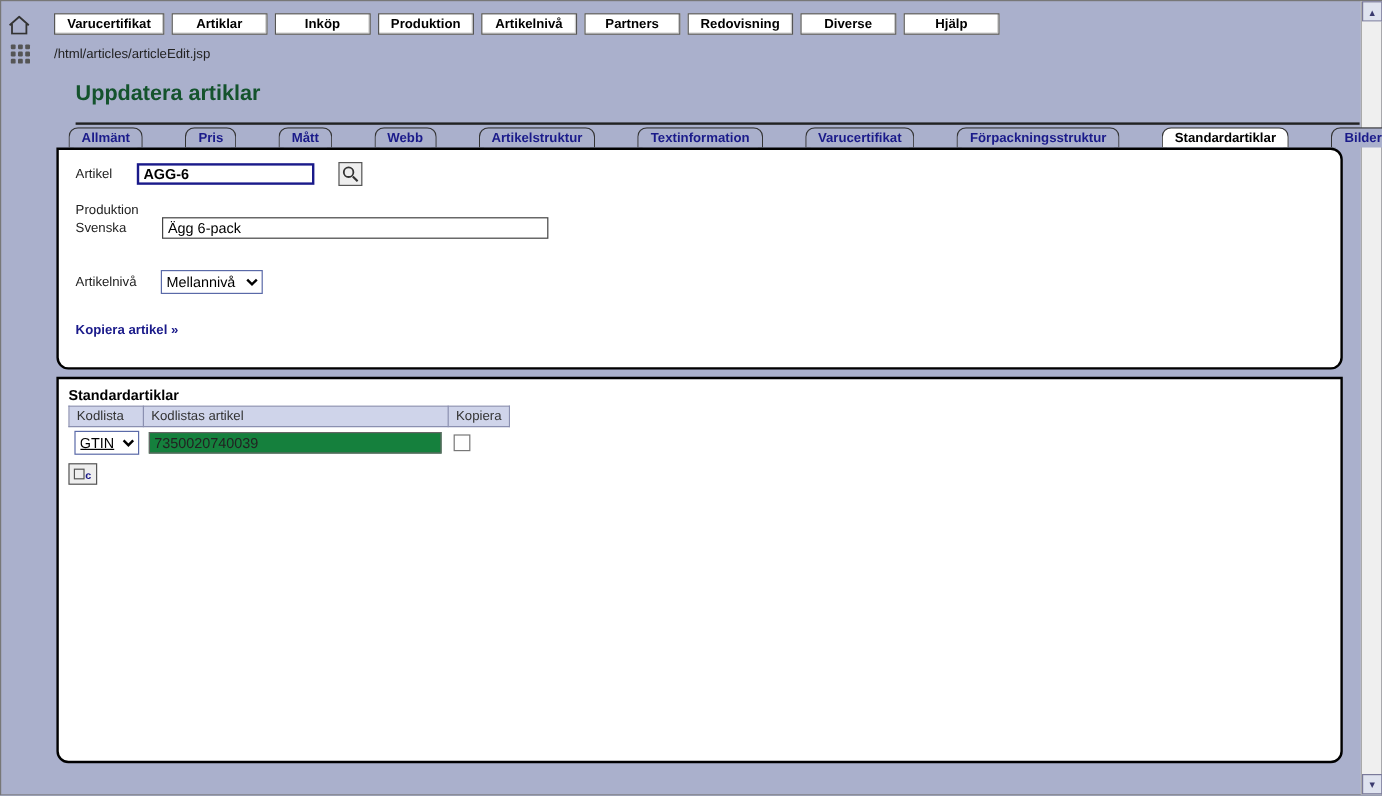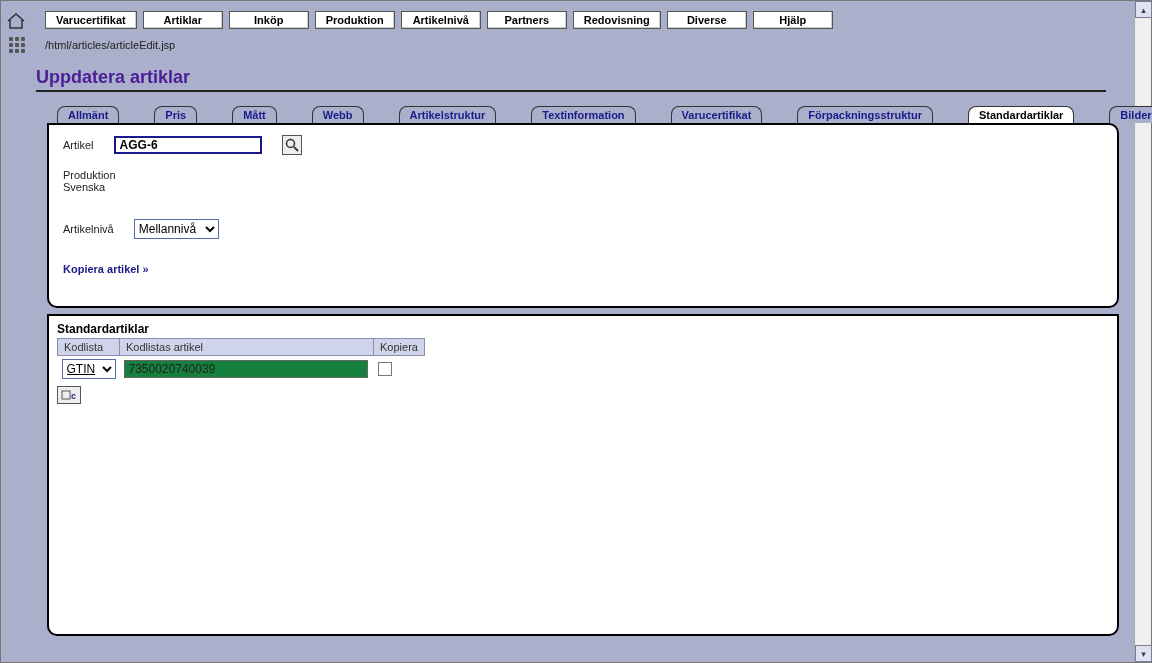--- a/index.html
+++ b/index.html
@@ -61,24 +61,24 @@
     min-width:80px;
     text-align:center;
     font-weight:bold;
     font-size:11px;
     box-shadow: inset -1px -1px 0 #ccc;
   }
   .breadcrumb {
     position:absolute; left:44px; top:38px; font-size:11px; color:#222;
   }
   .page-title {
-    position:absolute; left:35px; top:66px;
-    font-size:18px; font-weight:bold; color:#4c1d95;
+    position:absolute; left:62px; top:66px;
+    font-size:18px; font-weight:bold; color:#14532d;
     border-bottom:2px solid #222;
-    padding-bottom:2px;
+    padding-bottom:14px;
     width:1070px;
   }
 
   .tabstrip {
     position:absolute; left:56px; top:105px;
     display:flex; align-items:flex-end;gap:36px;
   }
   .tab {
     background:#aab0cc;
     border:1px solid #333;
@@ -228,20 +228,21 @@
         <svg width="14" height="14" viewBox="0 0 14 14">
             <circle cx="5.5" cy="5.5" r="4" fill="none" stroke="#333" stroke-width="1.5"></circle>
             <line x1="9" y1="9" x2="13" y2="13" stroke="#333" stroke-width="1.8"></line>
           </svg>
       </div>
     </div>
     <div style="height:6px"></div>
     <div class="label">Produktion</div>
     <div class="row">
       <span class="label" style="width:52px">Svenska</span>
+      <input class="input-text desc-input" value="Ägg 6-pack" style="">
     </div>
     <div style="height:18px"></div>
     <div class="row">
       <span class="label">Artikelnivå</span>
       <select class="level-select">
         <option>Mellannivå</option>
       </select>
     </div>
     <div style="height:16px"></div>
     <a class="linklike">Kopiera artikel »</a>

